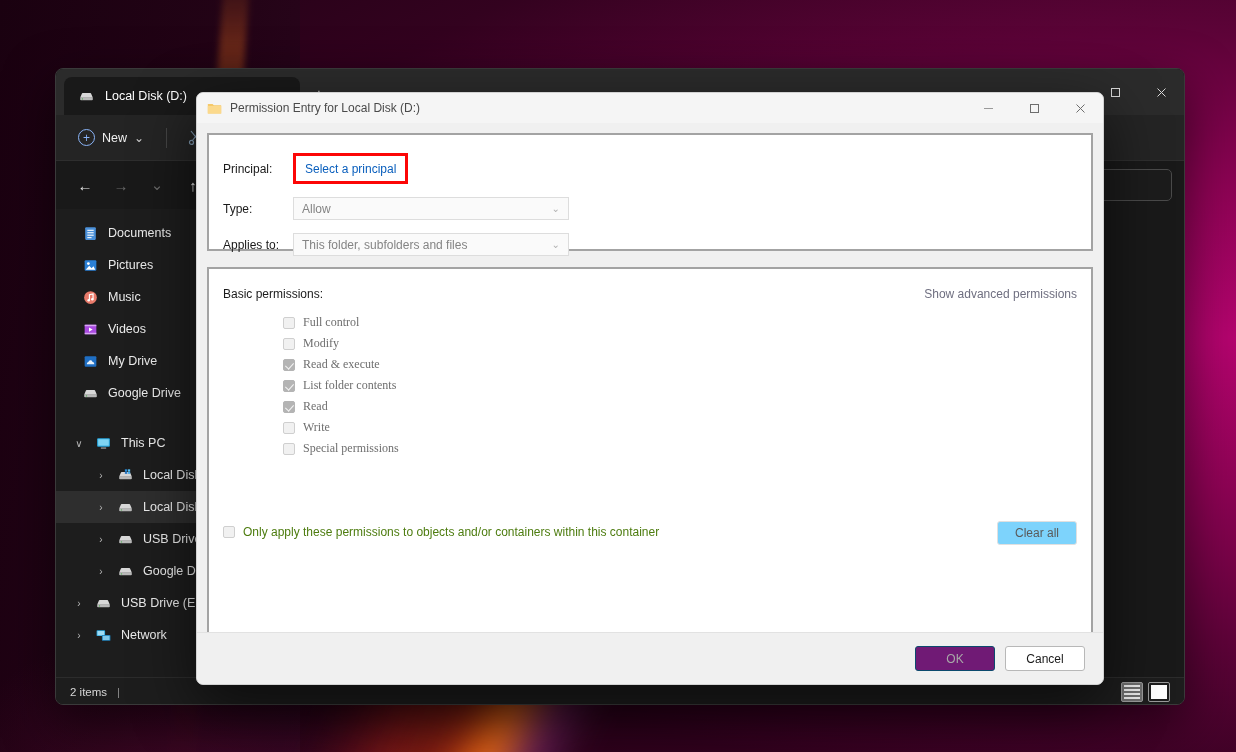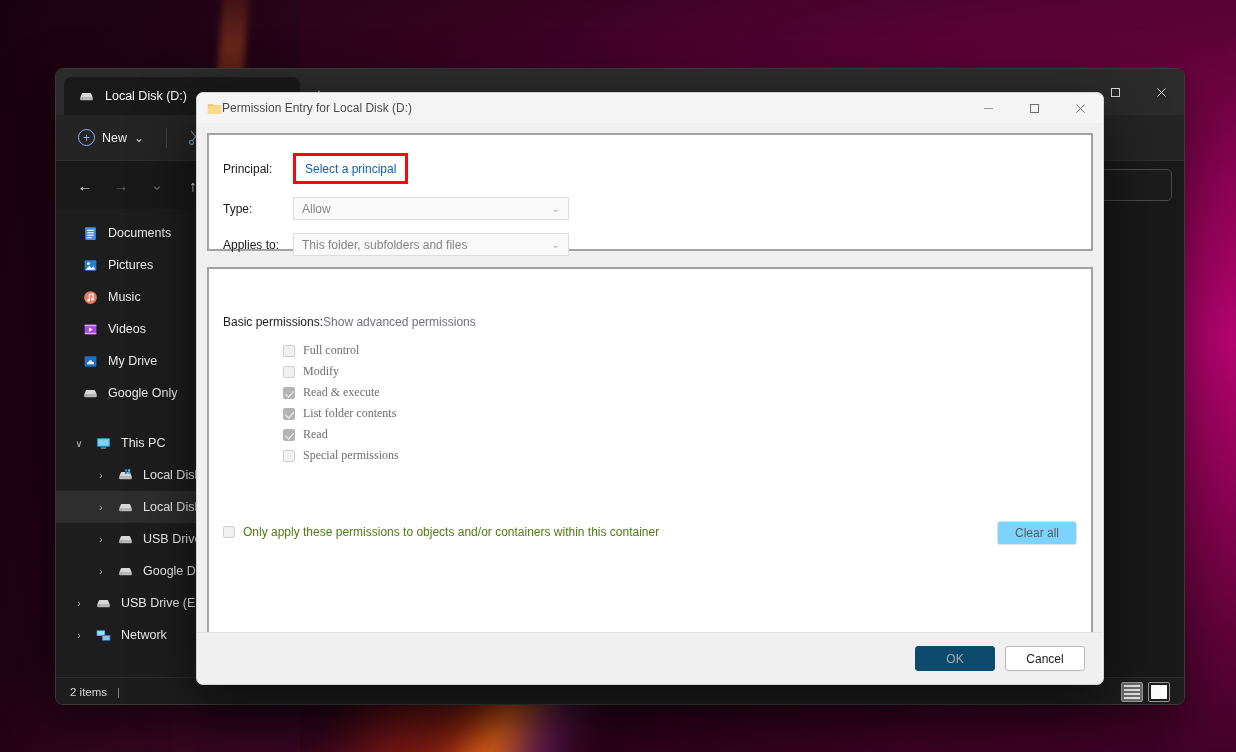--- a/index.html
+++ b/index.html
@@ -177,21 +177,21 @@
   
   .dialog {
     position: absolute; left: 196px; top: 92px; width: 908px; height: 593px;
     background: #f0f0f0; border-radius: 7px;
     box-shadow: 0 20px 60px rgba(0,0,0,0.6);
     overflow: hidden;
     border: 1px solid #d2d2d2;
   }
   .dlg-title {
     height: 30px; background: #f5f5f5; display: flex; align-items: center;
-    padding-left: 10px; position: relative;
+    padding-left: 10px; gap: 8px; position: relative;
   }
   .dlg-folder-ico { width: 15px; height: 13px; display: block; }
   .dlg-title-text { font-size: 12px; color: #4a4a4a; }
   .dlg-wc { position: absolute; right: 0; top: 0; height: 30px; display: flex; }
   .dlg-wbtn {
     width: 46px; height: 30px; display: flex; align-items: center; justify-content: center;
     color: #6d6d6d; font-size: 11px;
   }
 
   .dlg-content { padding: 10px 10px 0 10px; }
@@ -216,21 +216,21 @@
   .dropdown {
     width: 276px; height: 23px; background: #fafafa; border: 1px solid #dddddd;
     display: flex; align-items: center; padding: 0 8px;
     font-size: 12px; color: #848484; position: relative;
   }
   .dropdown .dd-chev {
     position: absolute; right: 8px; color: #b0b0b0; font-size: 10px;
   }
 
   .perm-head {
-    display: flex; align-items: flex-start;  margin-top: 28px;
+    display: flex; align-items: flex-start; justify-content: space-between;
   }
   .perm-title { font-size: 12px; color: #1a1a1a; }
   .adv-link { font-size: 12px; color: #6f6f80; text-decoration: none; }
 
   .perm-list { margin-top: 11px; padding-left: 60px; font-family: Liberation Serif, serif; }
   .perm-row {
     display: flex; align-items: center; gap: 8px; height: 21px; margin-bottom: 0;
   }
   .cbx {
     width: 12px; height: 12px; border: 1px solid #cfcfcf; background: #f1f1f1;
@@ -259,21 +259,21 @@
   .dlg-footer {
     position: absolute; left: 0; right: 0; bottom: 0; height: 52px;
     background: #f0f0f0; border-top: 1px solid #e2e2e2;
     display: flex; align-items: center; justify-content: flex-end;
     gap: 10px; padding-right: 18px;
   }
   .fbtn {
     width: 80px; height: 25px; border-radius: 3px; font-size: 12px;
     display: flex; align-items: center; justify-content: center;
   }
-  .fbtn.ok { background: #0c4a6e; border: 1px solid #0c4a6e; color: #a8a8a8; }
+  .fbtn.ok { background: #701a75; border: 1px solid #0c4a6e; color: #a8a8a8; }
   .fbtn.cancel { background: #ffffff; border: 1px solid #b8b8b8; color: #1a1a1a; }
 </style>
 </head>
 <body>
 
 <div class="wallpaper">
   <div class="wp-base"></div>
   <div class="wp-left"></div>
   <div class="wp-glow-bl"></div>
   <div class="wp-streak"></div>
@@ -396,21 +396,21 @@
         <span class="side-label">My Drive</span>
         <span class="pin">📌</span>
       </div>
 
       <div class="side-item">
         <svg class="side-ico" viewBox="0 0 16 16">
           <path d="M2 9.2 L3.6 5.4 Q3.8 4.8 4.4 4.8 H11.6 Q12.2 4.8 12.4 5.4 L14 9.2 Z" fill="#d8d8d8"></path>
           <rect x="2" y="9" width="12" height="2.6" rx="1" fill="#b9b9b9"></rect>
           <circle cx="4.2" cy="10.3" r="0.6" fill="#4caf50"></circle>
         </svg>
-        <span class="side-label">Google Only</span>
+        <span class="side-label">Google Drive</span>
         <span class="pin">📌</span>
       </div>
 
       <div style="height:18px"></div>
 
       <div class="side-item indent1">
         <span class="chev">∨</span>
         <svg class="side-ico" viewBox="0 0 16 16">
           <rect x="2" y="3" width="12" height="8" rx="1" fill="#29a8e0"></rect>
           <rect x="3" y="4" width="10" height="6" fill="#7fd4f2"></rect>
@@ -582,20 +582,24 @@
         <div class="perm-row">
           <span class="cbx checked"></span>
           <span class="perm-label">List folder contents</span>
         </div>
         <div class="perm-row">
           <span class="cbx checked"></span>
           <span class="perm-label">Read</span>
         </div>
         <div class="perm-row">
           <span class="cbx"></span>
+          <span class="perm-label">Write</span>
+        </div>
+        <div class="perm-row">
+          <span class="cbx"></span>
           <span class="perm-label">Special permissions</span>
         </div>
       </div>
 
       <div class="only-row">
         <span class="cbx"></span>
         <span class="perm-label">Only apply these permissions to objects and/or containers within this container</span>
       </div>
 
       <div class="clear-btn">Clear all</div>

